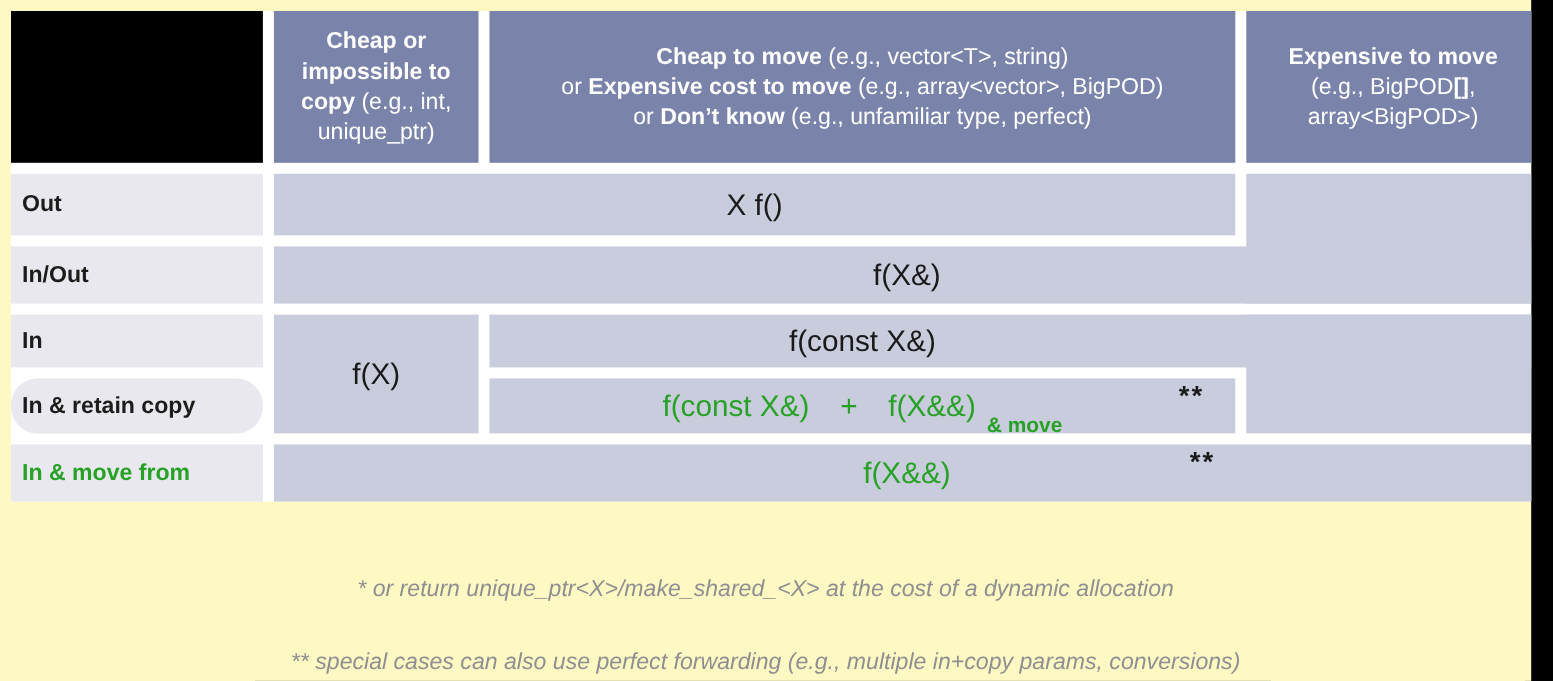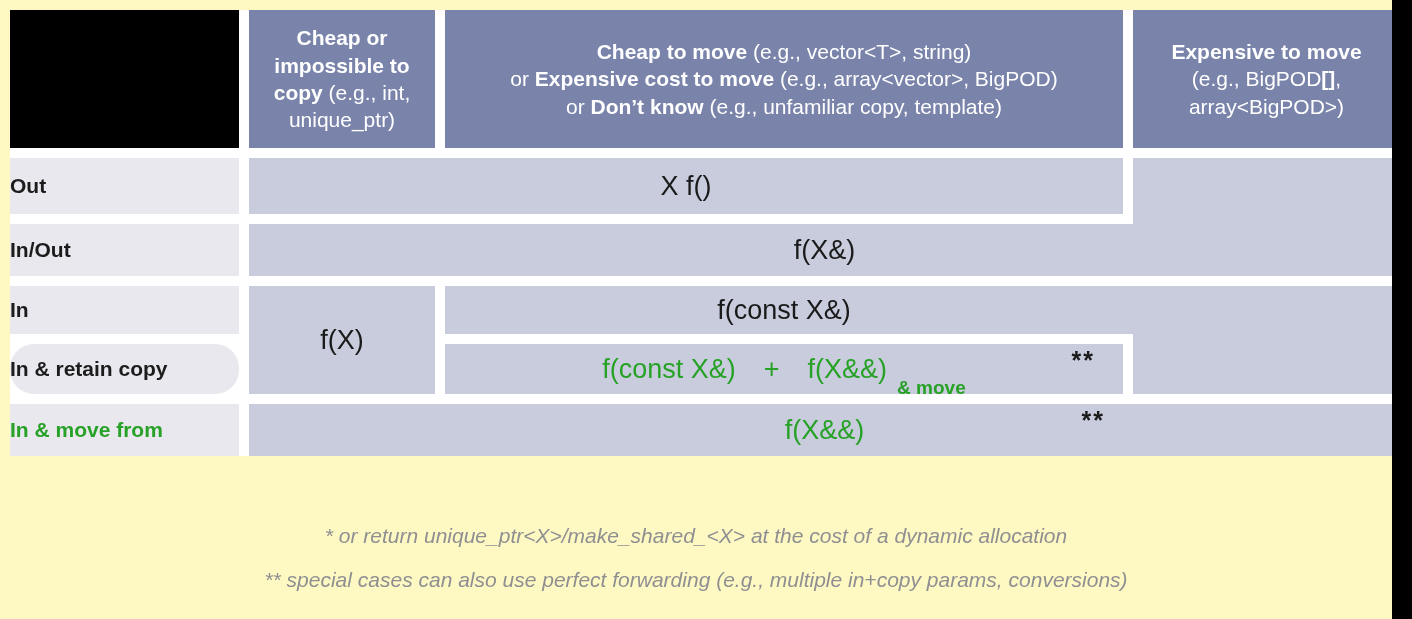--- a/index.html
+++ b/index.html
@@ -23,21 +23,21 @@
   .cell { display:flex; align-items:center; justify-content:center; position:relative; }
   .corner { grid-area:1/1/2/2; background:#000; }
   .header {
     background:#7a84ab; color:#fff;
     text-align:center; font-size:21px; line-height:1.3;
     flex-direction:column; padding:4px 8px;
   }
   .b { font-weight:bold; }
   .label {
     background:#e8e8ee; color:#1c1c1c; font-weight:bold;
-    font-size:21px; justify-content:flex-start; 
+    font-size:21px; justify-content:flex-start; padding-left:10px;
   }
   .body-cell { background:#c8ccdc; color:#1a1a1a; font-size:27px; }
   .green-text { color:#27a227; }
   .h-copy { grid-area:1/2/2/3; }
   .h-move { grid-area:1/3/2/4;align-items:center; }
   .h-exp  { grid-area:1/4/2/5;text-align:right; }
   .l-out    { grid-area:2/1/3/2; }
   .c-out    { grid-area:2/2/3/4; }
   .c-inout-vert { grid-area:2/4/4/5; background:#c8ccdc; }
   .l-inout  { grid-area:3/1/4/2; }
@@ -55,38 +55,38 @@
   .marker {
     position:absolute; top:2px; font-weight:bold;
     color:#1a1a1a; font-size:25px; letter-spacing:2px;
   }
   .marker-retain { right:28px; }
   .marker-move { right:295px; }
   .footnotes {
     position:absolute; top:524px; left:0; width:100%;
     text-align:center; color:#8f8f92; font-style:italic; font-size:21px;
   }
-  .footnotes p + p { margin-top:20px; }
+  .footnotes p + p { margin-top:42px; }
 </style>
 </head>
 <body>
 
 <div class="page">
   <div class="grid">
 
     <div class="cell corner"></div>
 
     <div class="cell header h-copy">
       <div><span class="b">Cheap or impossible to copy</span><span> (e.g., int, unique_ptr)</span></div>
     </div>
 
     <div class="cell header h-move">
       <div><span class="b">Cheap to move</span><span> (e.g., vector&lt;T&gt;, string)</span></div>
       <div><span>or </span><span class="b">Expensive cost to move</span><span> (e.g., array&lt;vector&gt;, BigPOD)</span></div>
-      <div><span>or </span><span class="b">Don’t know</span><span> (e.g., unfamiliar copy, template)</span></div>
+      <div><span>or </span><span class="b">Don’t know</span><span> (e.g., unfamiliar type, perfect)</span></div>
     </div>
 
     <div class="cell header h-exp">
       <div class="b">Expensive to move</div>
       <div><span>(e.g., BigPOD</span><span class="b">[]</span><span>,</span></div>
       <div>array&lt;BigPOD&gt;)</div>
     </div>
 
     <div class="cell label l-out">Out</div>
     <div class="cell body-cell c-out">X f()</div>

